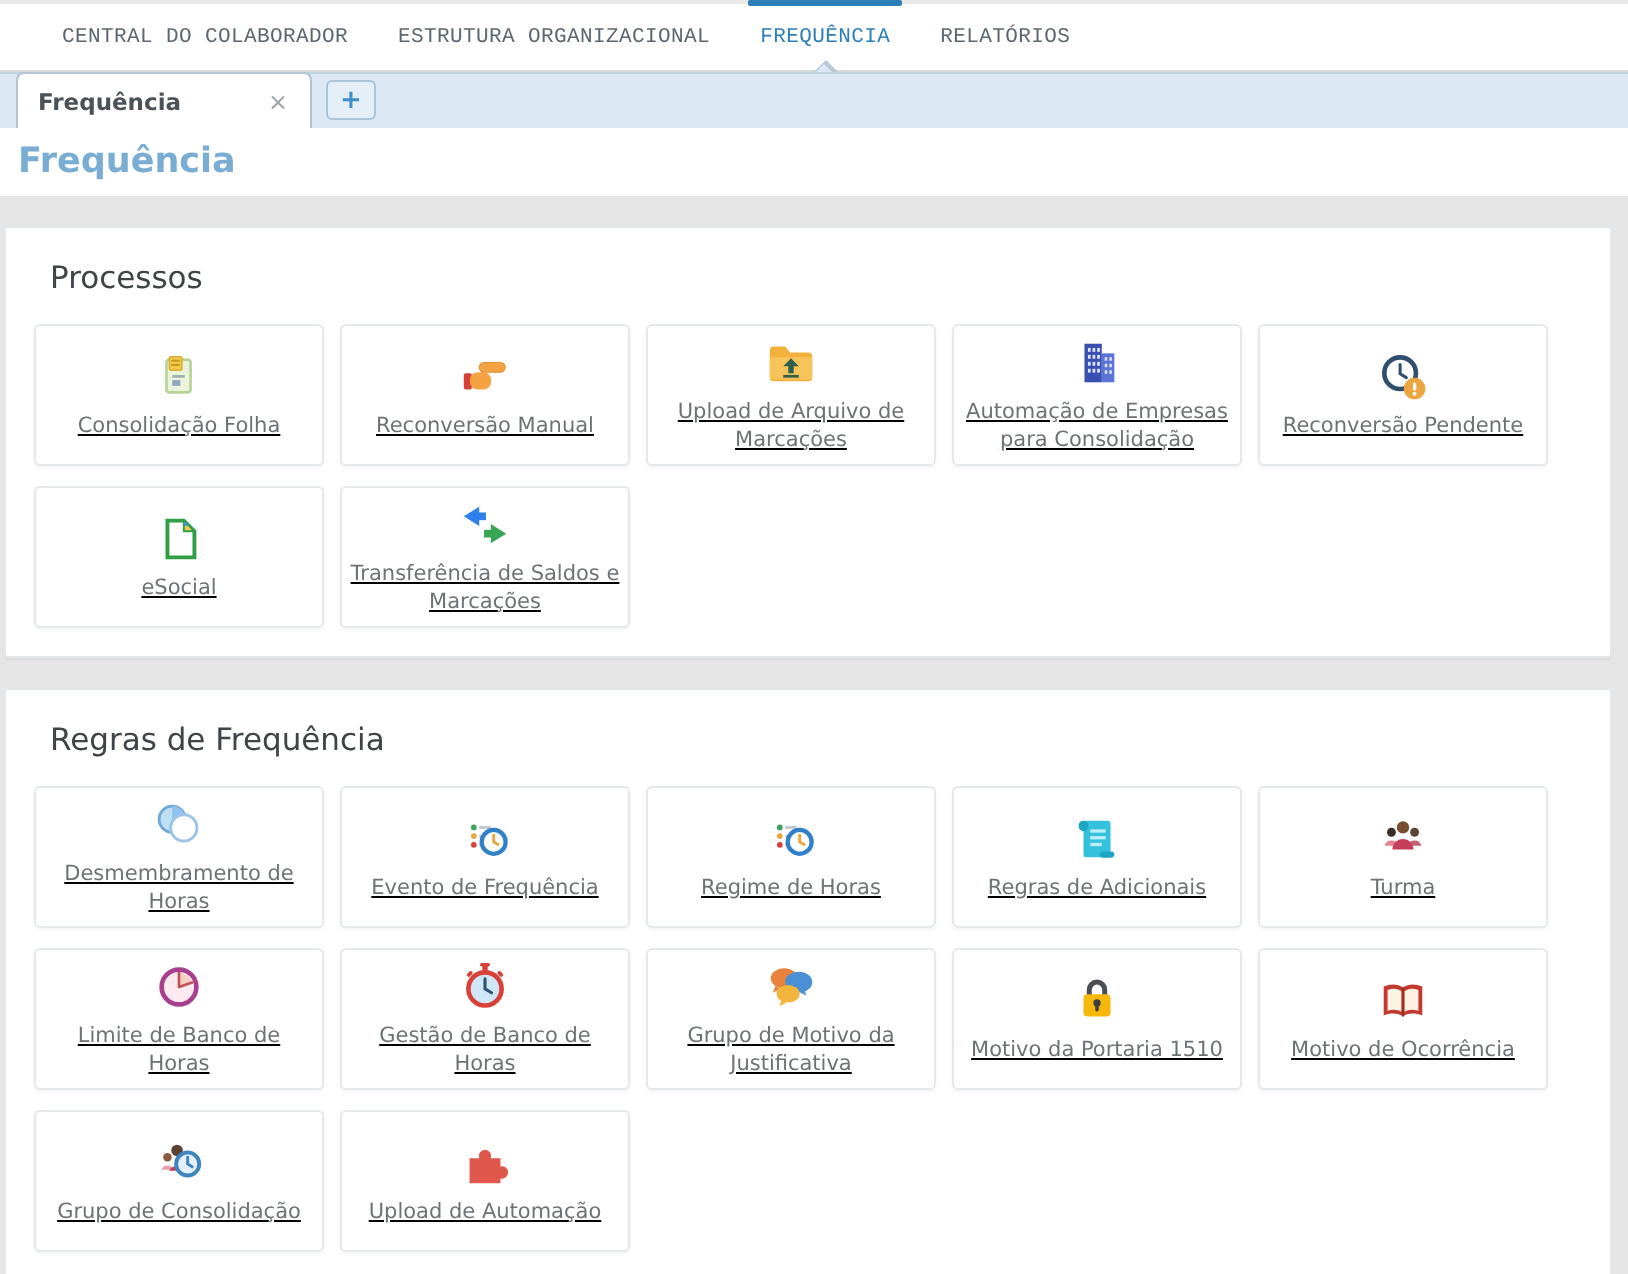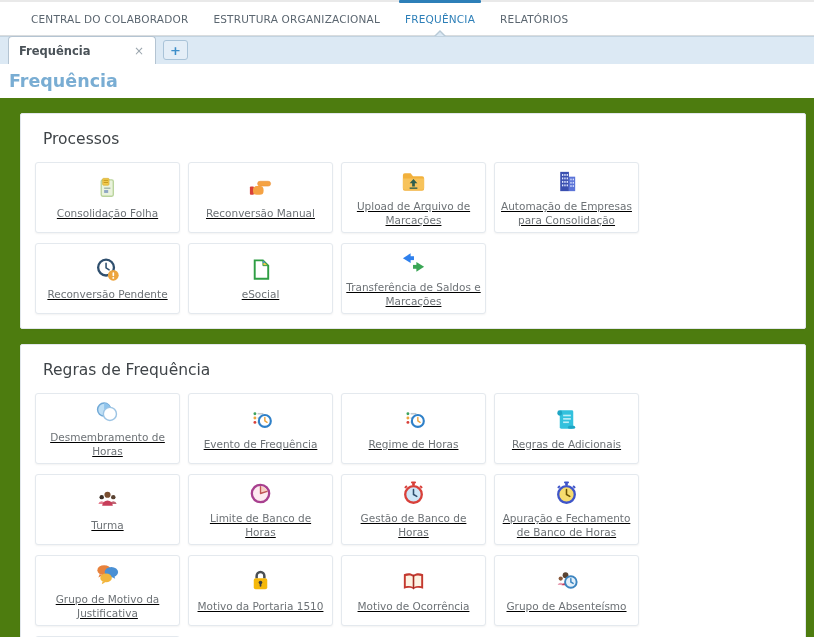--- a/index.html
+++ b/index.html
@@ -6,21 +6,21 @@
   html,body { width:814px; height:637px; overflow:hidden; background:#fff;
     font-family:"DejaVu Sans","Liberation Sans",sans-serif; }
 
   .topline { height:2px; background:#e9e9e9; }
 
   
   .nav { height:34px; background:#fff; border-bottom:1px solid #d9dcde;
     display:flex; align-items:stretch; padding-left:21px; }
   .nav-item { position:relative; display:flex; align-items:center; padding:0 10px;
     margin-right:5px; font-size:10.5px; letter-spacing:.2px; color:#5b6670;
-    cursor:pointer; white-space:nowrap; }
+    cursor:pointer; white-space:nowrap;font-family:Liberation Mono, monospace; }
   .nav-item.active { color:#2d7fb8; }
   .nav-item.active .topbar-indicator { position:absolute; top:-2px; left:4px; right:4px;
     height:3px; background:#2d7fb8; border-radius:1px; }
   .nav-item.active::before { content:""; position:absolute; bottom:-1px; left:50%;
     margin-left:-6px; border-left:6px solid transparent; border-right:6px solid transparent;
     border-bottom:6px solid #b7c9d6; z-index:3; }
   .nav-item.active::after { content:""; position:absolute; bottom:-1px; left:50%;
     margin-left:-4.5px; border-left:4.5px solid transparent; border-right:4.5px solid transparent;
     border-bottom:4.5px solid #dce9f4; z-index:4; }
 
@@ -34,21 +34,21 @@
   .tab-close { font-size:12px; color:#9aa5ad; cursor:pointer; line-height:1; padding:0 1px; }
   .tab-add { width:25px; height:20px; margin:0 0 4px 7px; background:#e4eef7;
     border:1px solid #a9c3d8; border-radius:3px; display:flex; align-items:center;
     justify-content:center; font-size:13px; font-weight:bold; color:#3d8ec9; cursor:pointer; }
 
   
   .page-header { height:34px; background:#fff; display:flex; align-items:center; padding-left:9px; }
   .page-title { font-size:17.5px; font-weight:bold; color:#79add3; }
 
   
-  .content { height:539px; background:#4d7c0f; padding:15px 8px 8px 20px; }
+  .content { height:539px; background:#e5e5e5; padding:15px 8px 8px 2px; }
   .panel { background:#fff; border:1px solid #e2e7ec; border-radius:2px;
     box-shadow:0 1px 1px rgba(0,0,0,.04); padding:10px 14px 14px 14px; }
   .panel + .panel { margin-top:15px; }
   .section-title { font-size:15.5px; color:#3f4448; margin:6px 0 14px 8px; }
   .cards { display:flex; flex-wrap:wrap; gap:10px 8px;text-decoration:underline; }
   .card { width:145px; height:71px; background:#fff; border:1px solid #e4e9ee;
     border-radius:3px; box-shadow:0 1px 2px rgba(0,0,0,.05); display:flex;
     flex-direction:column; align-items:center; justify-content:center;
     padding:3px 4px; cursor:pointer; }
   .card-icon { height:28px; display:flex; align-items:center; justify-content:center;
@@ -279,33 +279,20 @@
               <rect x="20.2" y="6.2" width="3.4" height="2" rx="1" transform="rotate(45 21.9 7.2)" fill="#d8403a"></rect>
               <circle cx="14" cy="15" r="8.6" fill="#cfe6f7" stroke="#d8403a" stroke-width="2.4"></circle>
               <path d="M14 9.8v5.2l3.4 2" stroke="#2f4f6e" stroke-width="1.6" fill="none" stroke-linecap="round"></path>
             </svg>
           </span>
           <span class="card-label">Gestão de Banco de Horas</span>
         </div>
         <div class="card">
           <span class="card-icon">
             <svg viewBox="0 0 28 28">
-              <rect x="11.4" y="1.6" width="5.2" height="1.8" rx="0.9" fill="#3f55c9"></rect>
-              <rect x="12.6" y="2.6" width="2.8" height="3" fill="#3f55c9"></rect>
-              <rect x="4.4" y="6.2" width="3.4" height="2" rx="1" transform="rotate(-45 6.1 7.2)" fill="#3f55c9"></rect>
-              <rect x="20.2" y="6.2" width="3.4" height="2" rx="1" transform="rotate(45 21.9 7.2)" fill="#3f55c9"></rect>
-              <circle cx="14" cy="15" r="8.6" fill="#f6dc6e" stroke="#3f55c9" stroke-width="2.4"></circle>
-              <path d="M14 9.8v5.2l3.4 2" stroke="#6b5200" stroke-width="1.6" fill="none" stroke-linecap="round"></path>
-            </svg>
-          </span>
-          <span class="card-label">Apuração e Fechamento de Banco de Horas</span>
-        </div>
-        <div class="card">
-          <span class="card-icon">
-            <svg viewBox="0 0 28 28">
               <ellipse cx="10.5" cy="9.5" rx="7" ry="5.2" fill="#e8823c"></ellipse>
               <path d="M6 13.5l-1.5 3.5 4-2z" fill="#e8823c"></path>
               <ellipse cx="18" cy="11.5" rx="7" ry="5.4" fill="#4a90d4"></ellipse>
               <path d="M21 15.5l1 3-3.5-1.8z" fill="#4a90d4"></path>
               <ellipse cx="12.5" cy="17.5" rx="6" ry="4.6" fill="#f2b53c"></ellipse>
               <path d="M9 21l-1 3 3.5-1.8z" fill="#f2b53c"></path>
             </svg>
           </span>
           <span class="card-label">Grupo de Motivo da Justificativa</span>
         </div>
@@ -335,21 +322,21 @@
           <span class="card-icon">
             <svg viewBox="0 0 28 28">
               <circle cx="8" cy="11" r="2.2" fill="#8a5a3c"></circle>
               <path d="M4.8 17.5a3.4 3.4 0 0 1 6.4 0z" fill="#e8a0b4"></path>
               <circle cx="13" cy="7.5" r="3" fill="#5a4332"></circle>
               <path d="M8.8 18a4.8 4.8 0 0 1 8.4 0z" fill="#c73e5a"></path>
               <circle cx="18.5" cy="14.5" r="6" fill="#e3f0fa" stroke="#3d85c0" stroke-width="2"></circle>
               <path d="M18.5 11v3.5l2.4 1.5" stroke="#3d85c0" stroke-width="1.5" fill="none" stroke-linecap="round"></path>
             </svg>
           </span>
-          <span class="card-label">Grupo de Absenteísmo</span>
+          <span class="card-label">Grupo de Consolidação</span>
         </div>
         <div class="card">
           <span class="card-icon">
             <svg viewBox="0 0 28 28">
               <path d="M6 11.5H11A3.2 3.2 0 1 1 17 11.5H22V15.8A3.2 3.2 0 1 1 22 22V24.5H6Z" fill="#e0574b"></path>
             </svg>
           </span>
           <span class="card-label">Upload de Automação</span>
         </div>
       </div>

